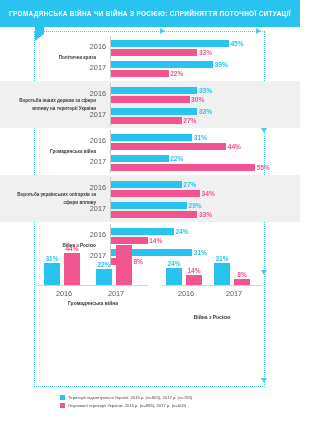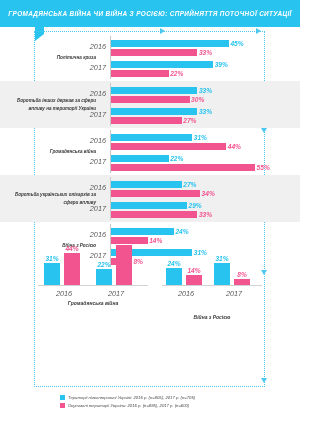--- a/index.html
+++ b/index.html
@@ -1,21 +1,21 @@
 <!DOCTYPE html>
 <html><head>
 <meta charset="utf-8">
 <style>
   html,body{margin:0;padding:0;}
   body{
     width:300px;height:435px;background:#ffffff;
     font-family:"Liberation Sans",sans-serif;
     overflow:hidden;position:relative;
   }
-  #page{position:relative;width:300px;height:435px;overflow:hidden;font-style:italic;}
+  #page{position:relative;width:300px;height:435px;overflow:hidden;}
 
   
   .header{
     position:absolute;left:0;top:0;width:300px;height:27px;
     background:#29c3ef;display:flex;align-items:center;justify-content:center;
   }
   .header-title{
     color:#ffffff;font-size:6.4px;font-weight:bold;letter-spacing:.35px;
     text-align:center;white-space:nowrap;
   }

